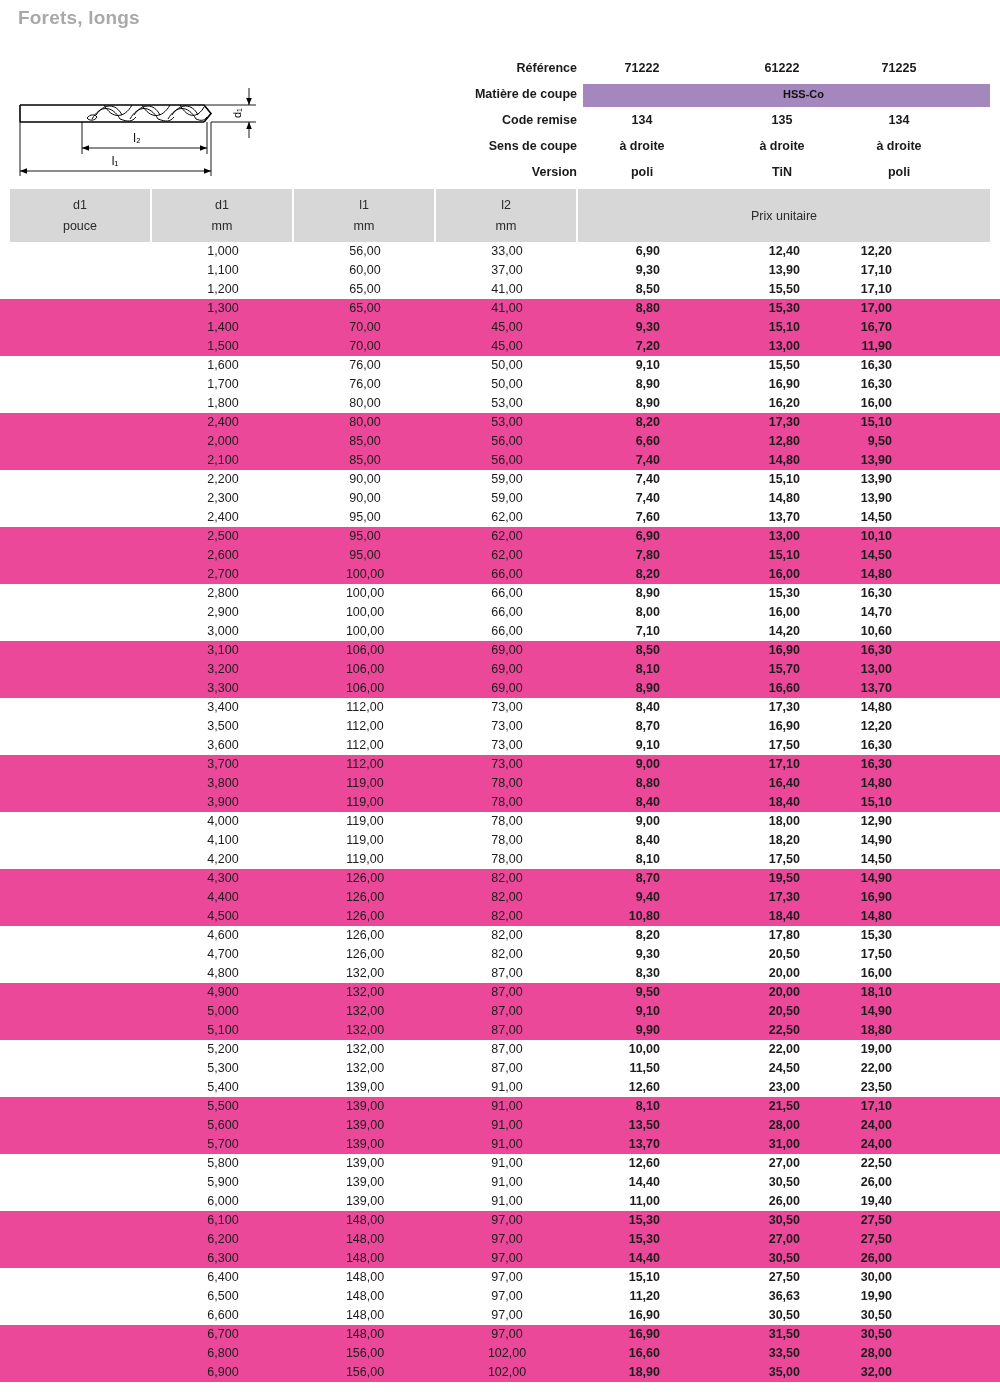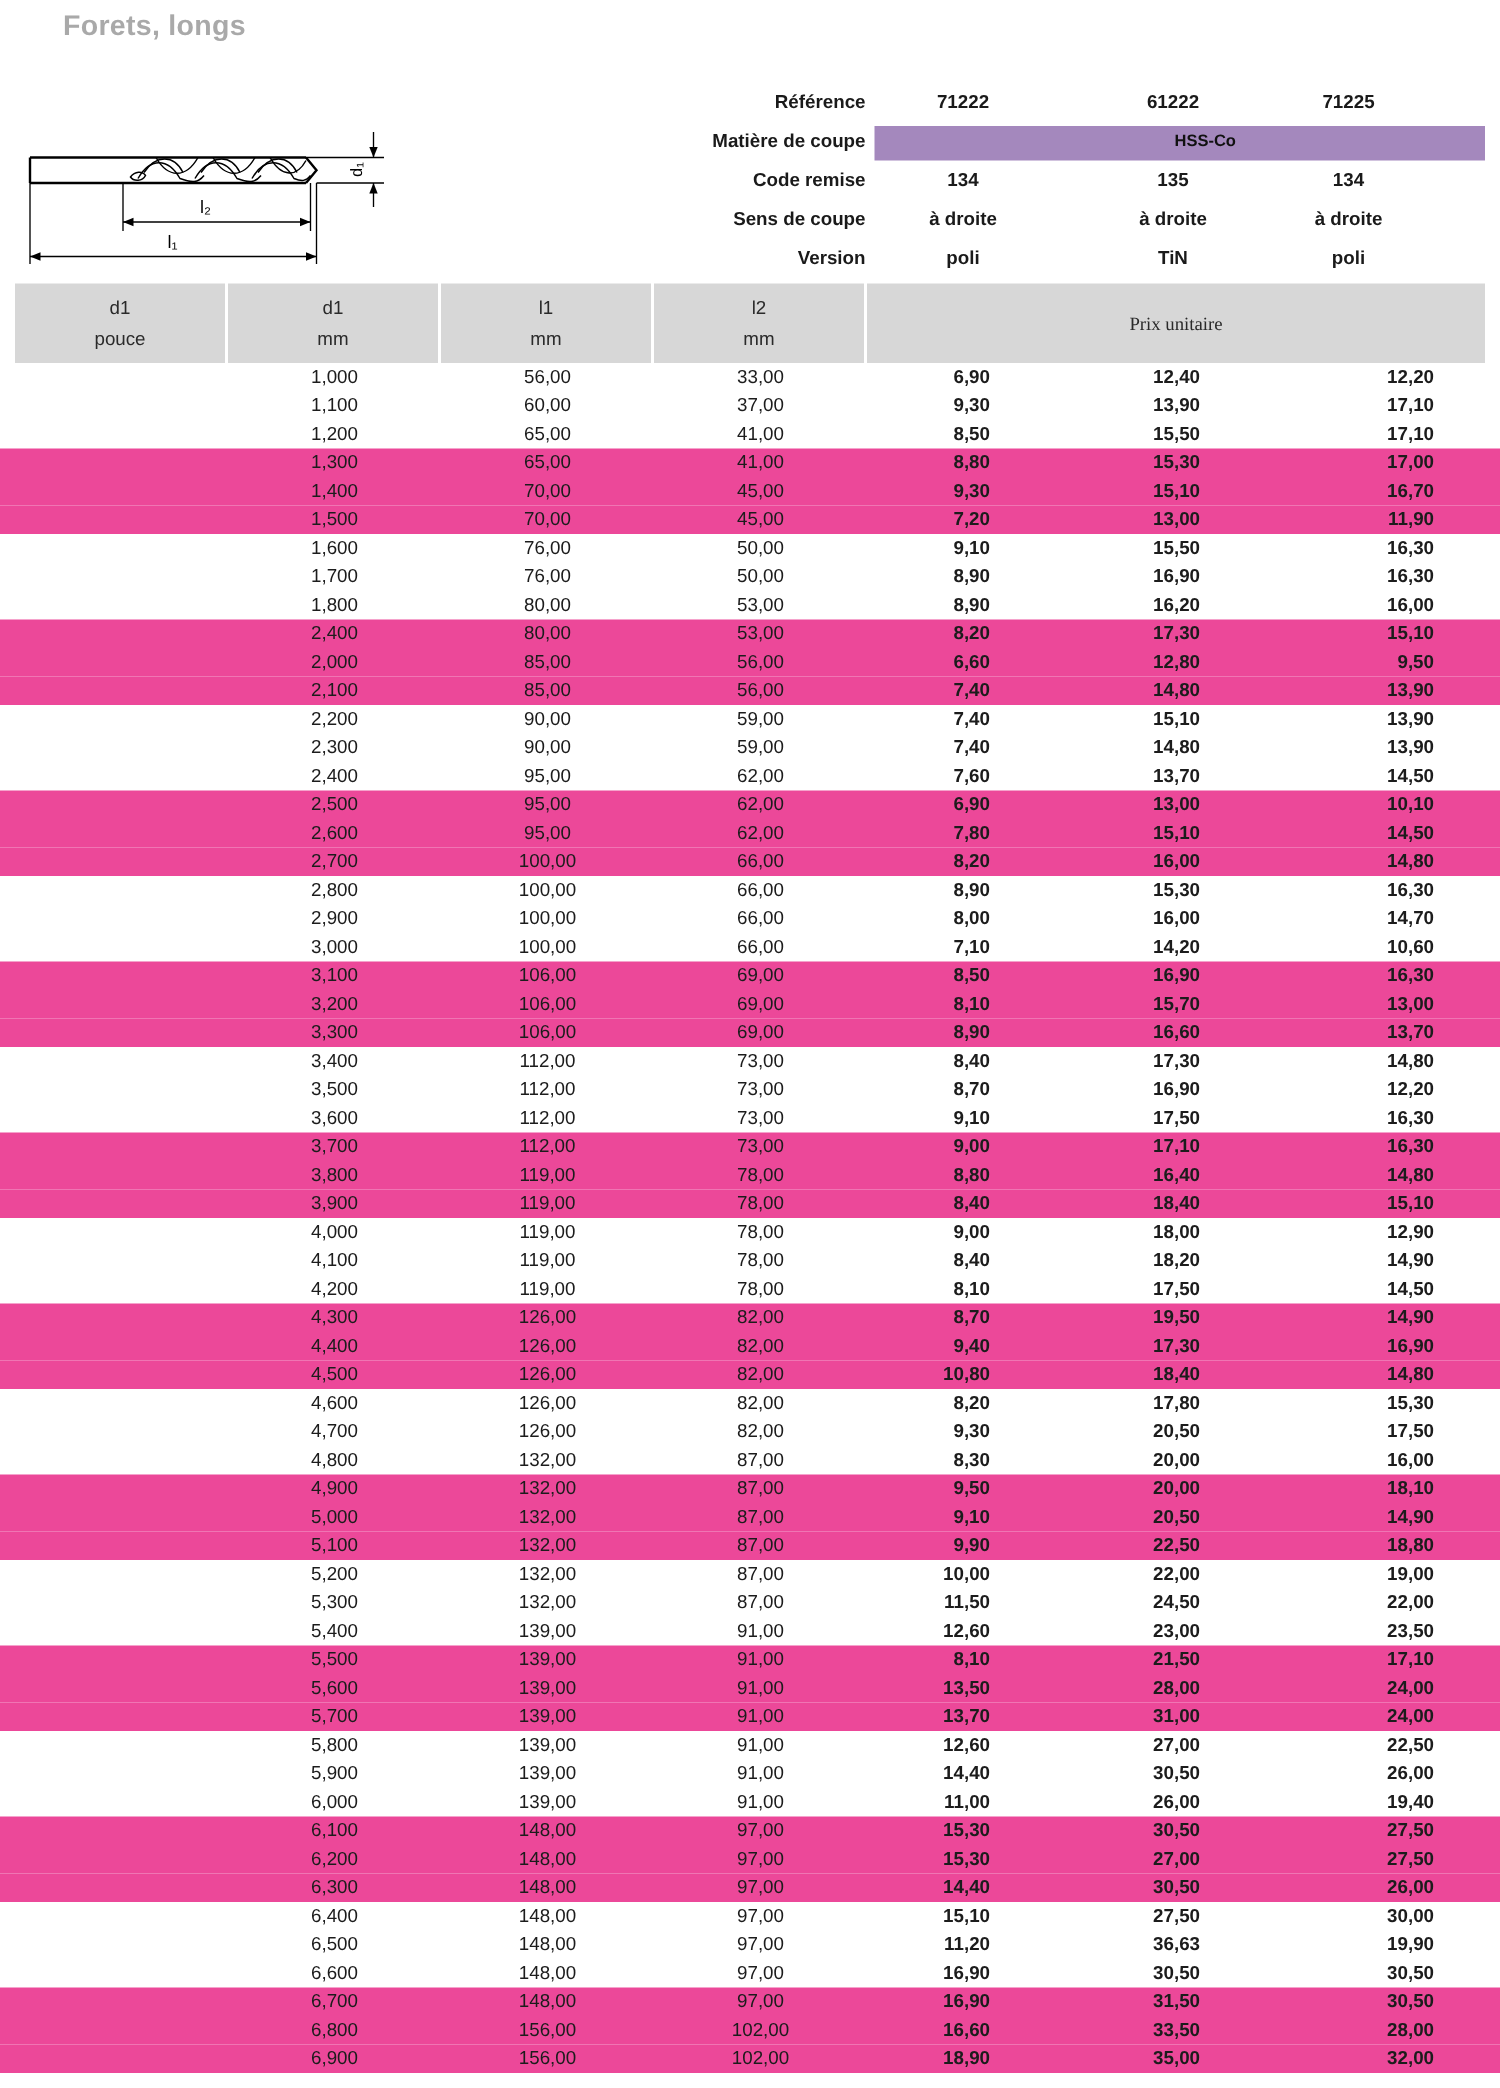--- a/index.html
+++ b/index.html
@@ -19,21 +19,20 @@
   
   #page-title {
     position: absolute;
     left: 18px;
     top: 7px;
     font-size: 19px;
     font-weight: bold;
     color: #a9a9a9;
     letter-spacing: 0.2px;
     white-space: nowrap;
-    margin-left: 24px;
   }
 
   
   #drawing {
     position: absolute;
     left: 8px;
     top: 72px;
     width: 270px;
     height: 108px;
   }
@@ -112,21 +111,21 @@
     position: absolute;
     left: 0;
     width: 100%;
     text-align: center;
     font-size: 12.5px;
     color: #2a2a2a;
     white-space: nowrap;
   }
   .ch-top  { top: 9px; }
   .ch-bot  { top: 30px; }
-  .ch-mid  { top: 20px; font-family: Liberation Serif, serif; }
+  .ch-mid  { top: 20px; }
 
   
   #data-table {
     position: absolute;
     left: 0;
     top: 242px;
     width: 1000px;
   }
   .drow {
     position: relative;
@@ -145,21 +144,21 @@
   }
   .cell.dim   { text-align: center; }
   .cell.price { text-align: right; font-weight: bold; }
 
   .col-d1in { left: 10px;  width: 142px; }
   .col-d1mm { left: 152px; width: 142px; }
   .col-l1   { left: 294px; width: 142px; }
   .col-l2   { left: 436px; width: 142px; }
   .col-p0   { left: 560px; width: 100px; }
   .col-p1   { left: 700px; width: 100px; }
-  .col-p2   { left: 856px; width: 100px; }
+  .col-p2   { left: 792px; width: 100px; }
 </style>
 </head>
 <body>
 
 <div id="page-title">Forets, longs</div>
 
 <div id="drawing">
   <svg width="270" height="108" viewBox="0 0 270 108">
     <g stroke="#000" fill="none" stroke-width="1.6">
 

